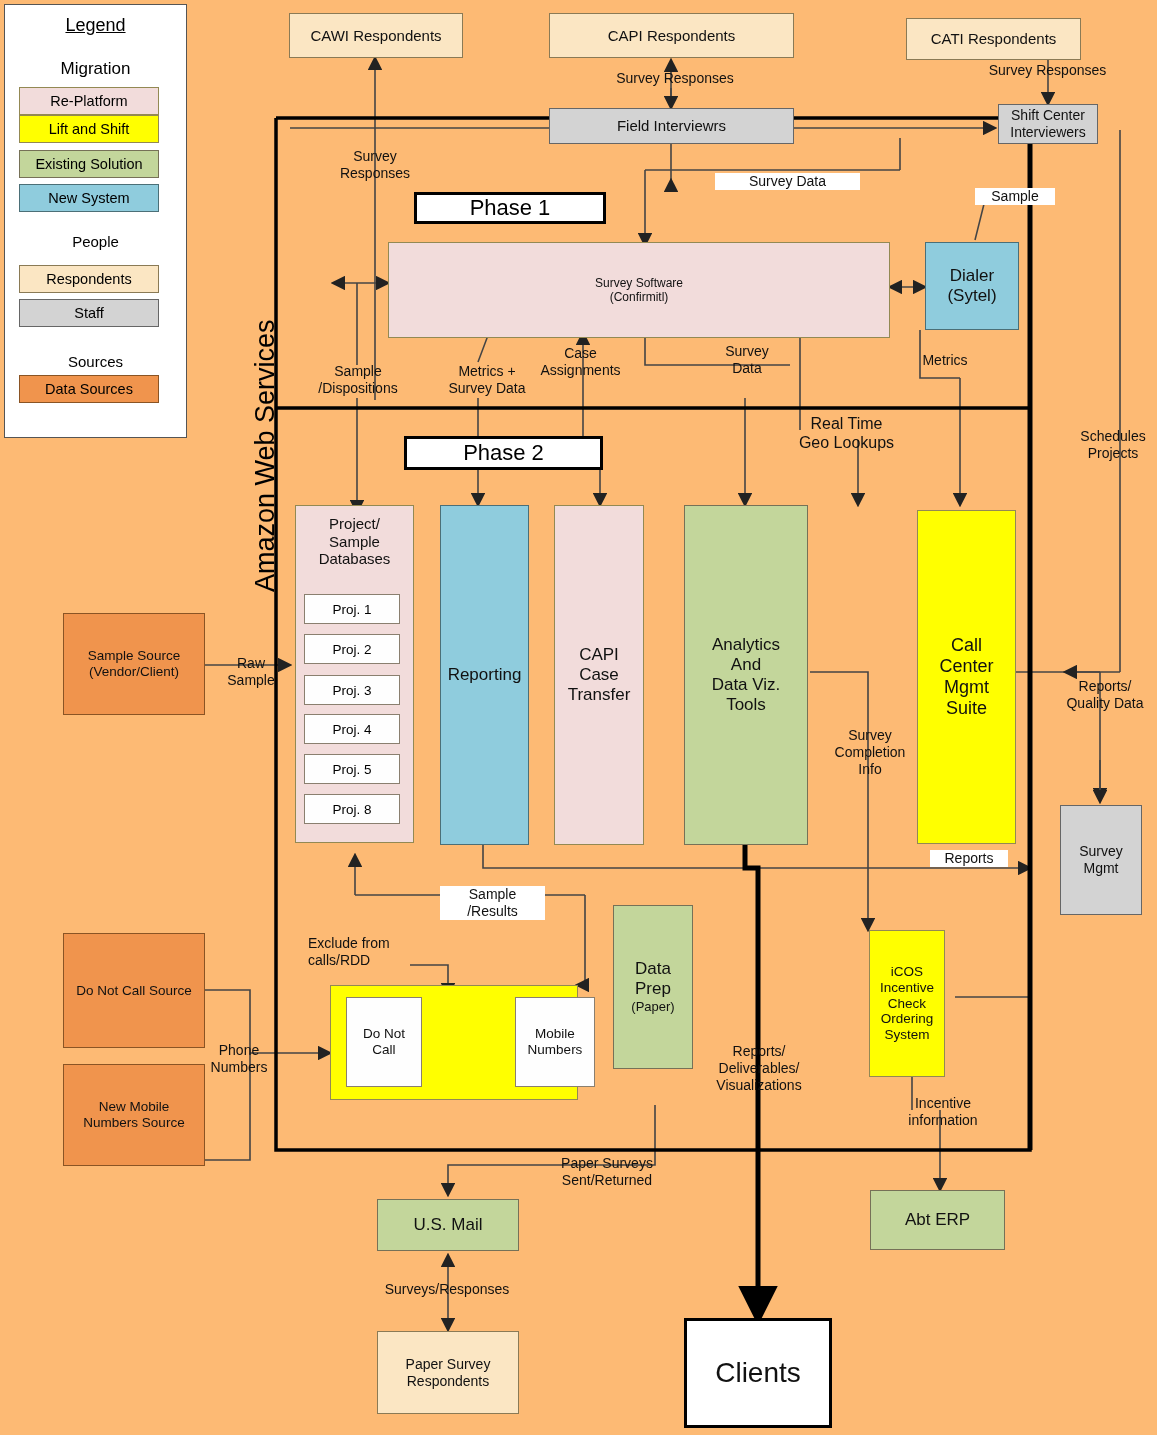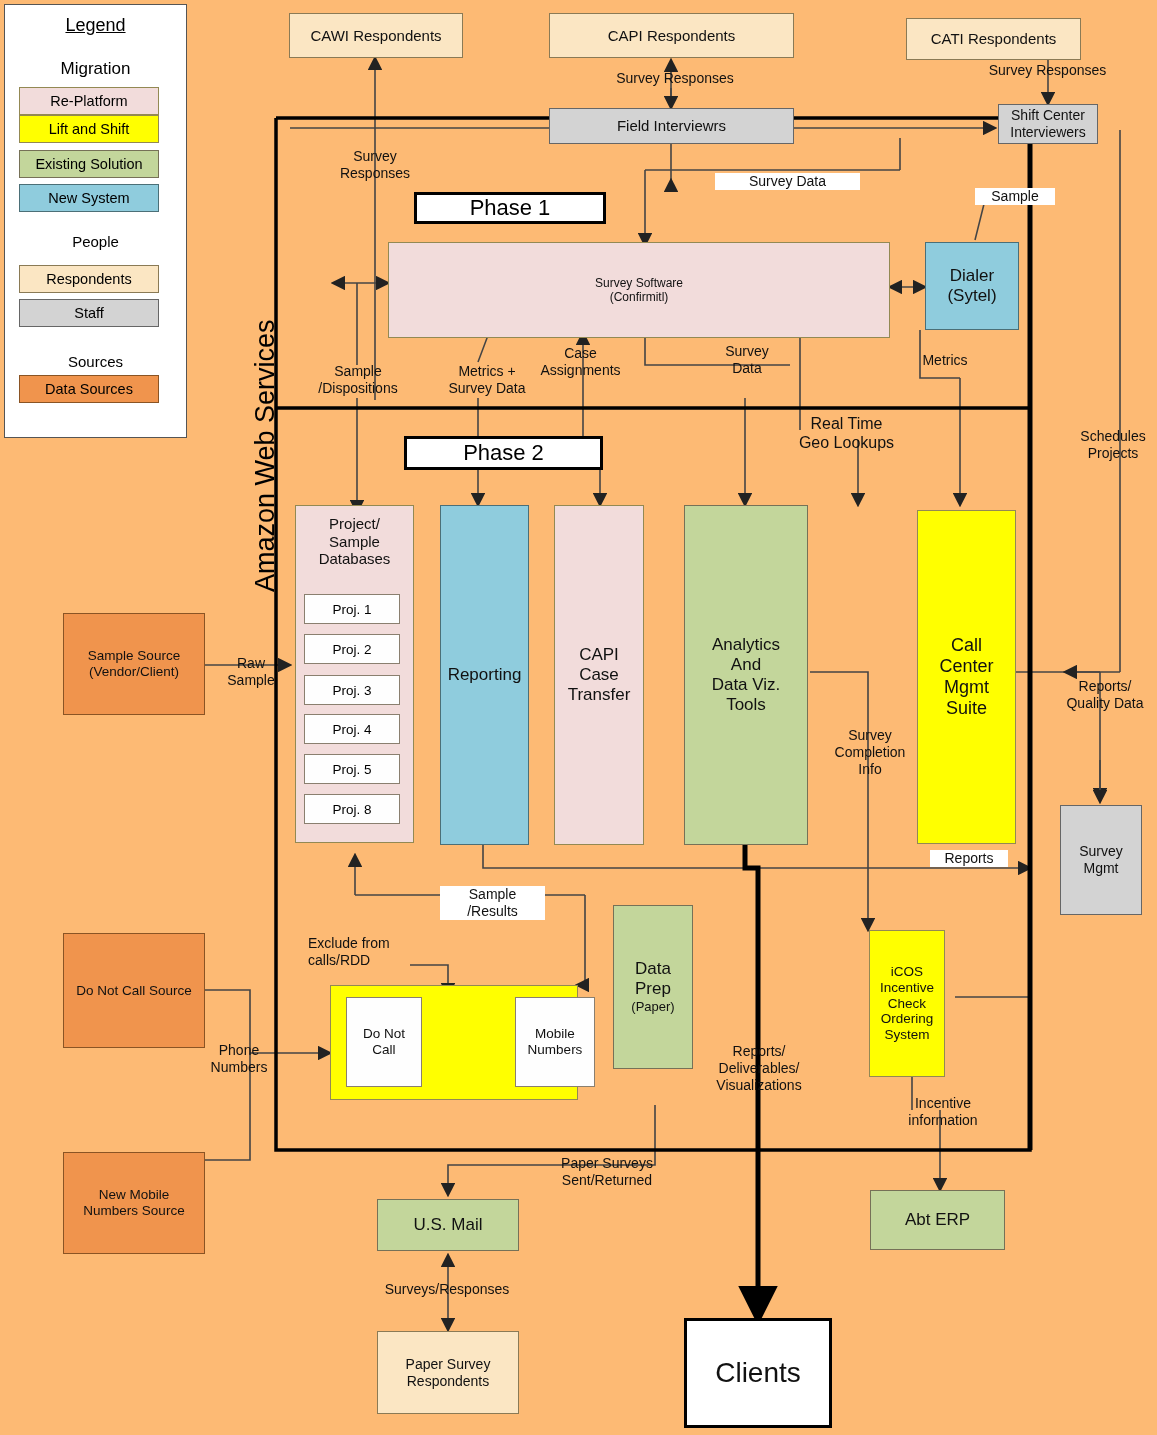--- a/index.html
+++ b/index.html
@@ -191,21 +191,21 @@
 Center
 Mgmt
 Suite</div>
 
   <div class="box f-staff" style="left:1060px;top:805px;width:82px;height:110px;font-size:14px;white-space:pre-line;">Survey
 Mgmt</div>
 
   <div class="box f-src" style="left:63px;top:613px;width:142px;height:102px;font-size:13.5px;white-space:pre-line;">Sample Source
 (Vendor/Client)</div>
   <div class="box f-src" style="left:63px;top:933px;width:142px;height:115px;font-size:13.5px;">Do Not Call Source</div>
-  <div class="box f-src" style="left:63px;top:1152px;width:142px;height:102px;font-size:13.5px;white-space:pre-line;">New Mobile
+  <div class="box f-src" style="left:63px;top:1064px;width:142px;height:102px;font-size:13.5px;white-space:pre-line;">New Mobile
 Numbers Source</div>
 
   <div class="box f-lift" style="left:330px;top:985px;width:248px;height:115px;"></div>
   <div class="box f-white" style="left:346px;top:997px;width:76px;height:90px;font-size:13.5px;white-space:pre-line;">Do Not
 Call</div>
   <div class="box f-white" style="left:471px;top:997px;width:80px;height:90px;font-size:13.5px;white-space:pre-line;margin-left:44px;">Mobile
 Numbers</div>
 
   <div class="box f-exist" style="left:613px;top:905px;width:80px;height:164px;font-size:17px;flex-direction:column;white-space:pre-line;">
     <span style="white-space:pre-line;">Data

